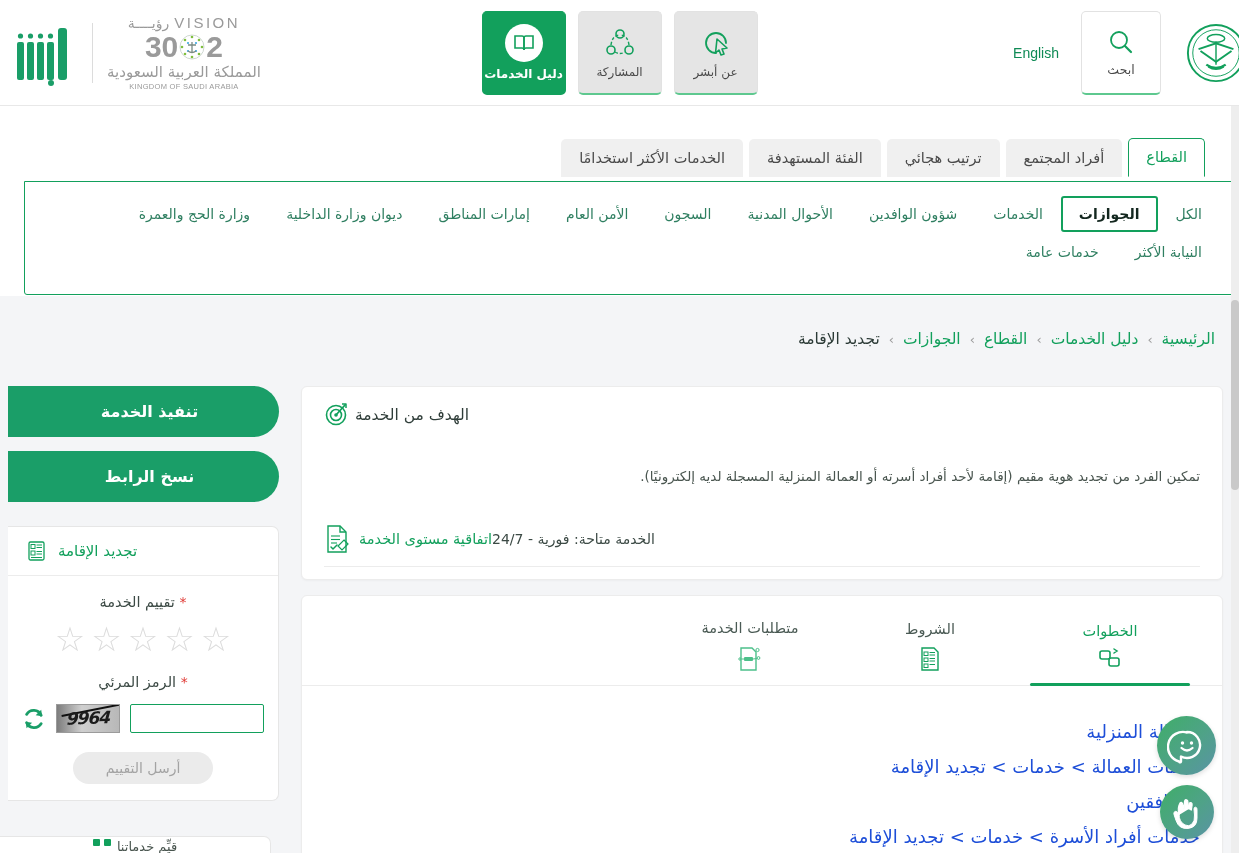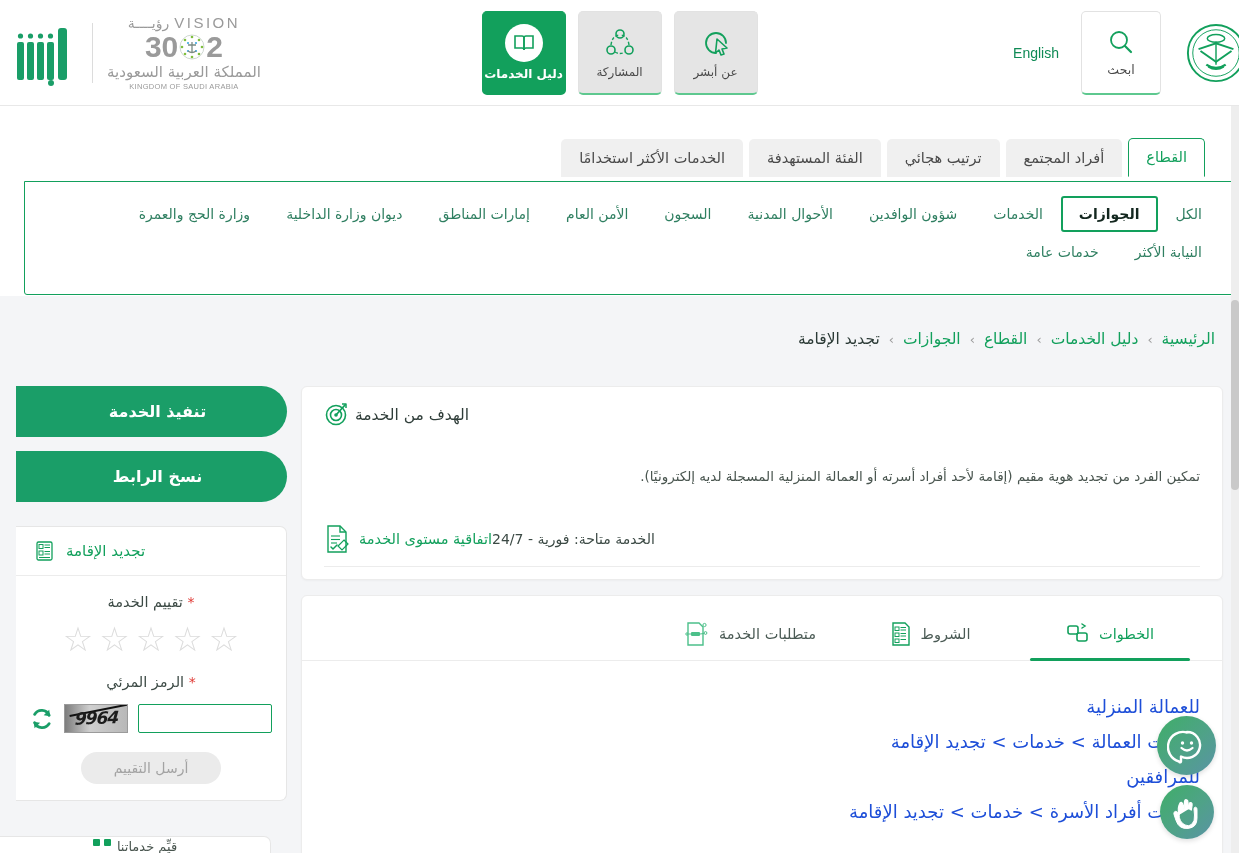--- a/index.html
+++ b/index.html
@@ -117,21 +117,21 @@
     position: absolute; top: 330px; right: 24px;
     display: flex; flex-direction: row; align-items: center; gap: 9px;
     font-size: 15.5px; direction: rtl;
   }
   .bc-link { color: #12a05c; cursor: pointer; white-space: nowrap; }
   .bc-sep { color: #9b9b9b; font-size: 13px; }
   .bc-current { color: #2b3a36; white-space: nowrap; }
 
   
   .sidebar {
-    position: absolute; top: 386px; left: 16px; width: 271px;
+    position: absolute; top: 386px; left: 8px; width: 271px;
     display: flex; flex-direction: column; gap: 14px;
   }
   .side-btn {
     height: 51px; background: #1a9e68; color: #fff;
     border: none; border-radius: 0 26px 26px 0;
     font-size: 16px; font-weight: bold; cursor: pointer;
     font-family: "DejaVu Sans", sans-serif;
     display: flex; align-items: center; justify-content: center;
     padding-left: 12px;
   }
@@ -218,21 +218,21 @@
     color: #12a05c; font-size: 14.5px; cursor: pointer;
   }
   .sla-avail { font-size: 14px; color: #3c4a45; margin-left: 0; }
 
   .card-tabs { margin-top: 15px; padding: 0; min-height: 260px; }
   .ctabs-row {
     display: flex; flex-direction: row; justify-content: flex-start;
     padding: 14px 22px 0 22px; border-bottom: 1px solid #ececec;
   }
   .ctab {
-    display: flex; flex-direction: row; align-items: center; gap: 9px;
+    display: flex; flex-direction: column; align-items: center; gap: 9px;
     padding: 10px 0 12px; margin-left: 0; cursor: pointer;
     font-size: 14.5px; color: #4a5a54; position: relative;
     min-width: 180px; justify-content: center;
   }
   .ctab.active { color: #12a05c; }
   .ctab.active::after {
     content: ""; position: absolute; bottom: -1px; right: 10px; left: 10px;
     height: 3px; background: #12a05c; border-radius: 2px;
   }
   .steps-body { padding: 28px 22px 40px 22px; text-align: right; }

